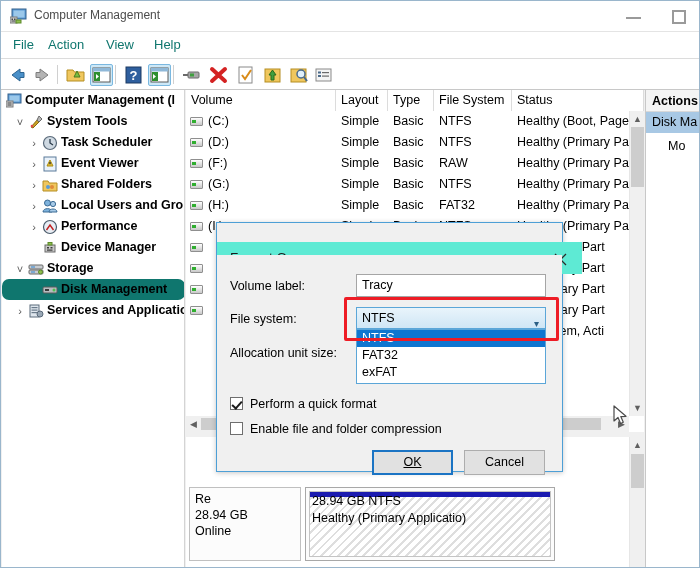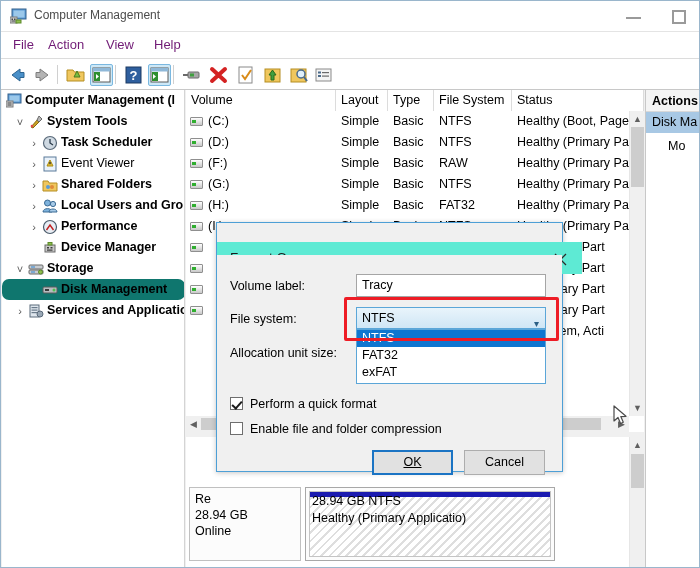--- a/index.html
+++ b/index.html
@@ -51,21 +51,21 @@
   }
 
   
   .menubar {
     position: absolute; left: 0; top: 31px; width: 700px; height: 27px;
     background: #ffffff;
     border-bottom: 1px solid #dcdcdc;
   }
   .menu-item {
     position: absolute; top: 5px; height: 18px;
-    font-size: 13px; color: #701a75;
+    font-size: 13px; color: #0f766e;
     padding: 0 2px;
     white-space: nowrap;
   }
 
   
   .toolbar {
     position: absolute; left: 0; top: 58px; width: 700px; height: 31px;
     background: #ffffff;
     border-bottom: 1px solid #c8c8c8;
   }
@@ -421,21 +421,21 @@
       <div class="tree-lbl" style="left:59px; font-weight:bold;">Task Scheduler</div>
     </div>
 
     <div class="tree-row" style="top:63px">
       <div class="tree-exp" style="left:26px">›</div>
       <svg class="tree-ico" style="left:40px" viewBox="0 0 16 16">
         <rect x="2" y="1" width="12" height="14" fill="#eaf2fa" stroke="#5a7a9a"></rect>
         <path d="M8 4 L11 10 L5 10 Z" fill="#e8c13a" stroke="#a88a10"></path>
         <rect x="7.3" y="6" width="1.4" height="2.2" fill="#333"></rect>
       </svg>
-      <div class="tree-lbl" style="left:59px; font-weight:normal;">Event Viewer</div>
+      <div class="tree-lbl" style="left:59px; font-weight:bold;">Event Viewer</div>
     </div>
 
     <div class="tree-row" style="top:84px">
       <div class="tree-exp" style="left:26px">›</div>
       <svg class="tree-ico" style="left:40px" viewBox="0 0 16 16">
         <path d="M1 4 L6 4 L7.2 6 L15 6 L15 14 L1 14 Z" fill="#f0c75e" stroke="#b58e22"></path>
         <circle cx="6" cy="10" r="2" fill="#5a9bd5"></circle>
           <circle cx="10" cy="10" r="2" fill="#e08a3a"></circle>
       </svg>
       <div class="tree-lbl" style="left:59px; font-weight:bold;">Shared Folders</div>

